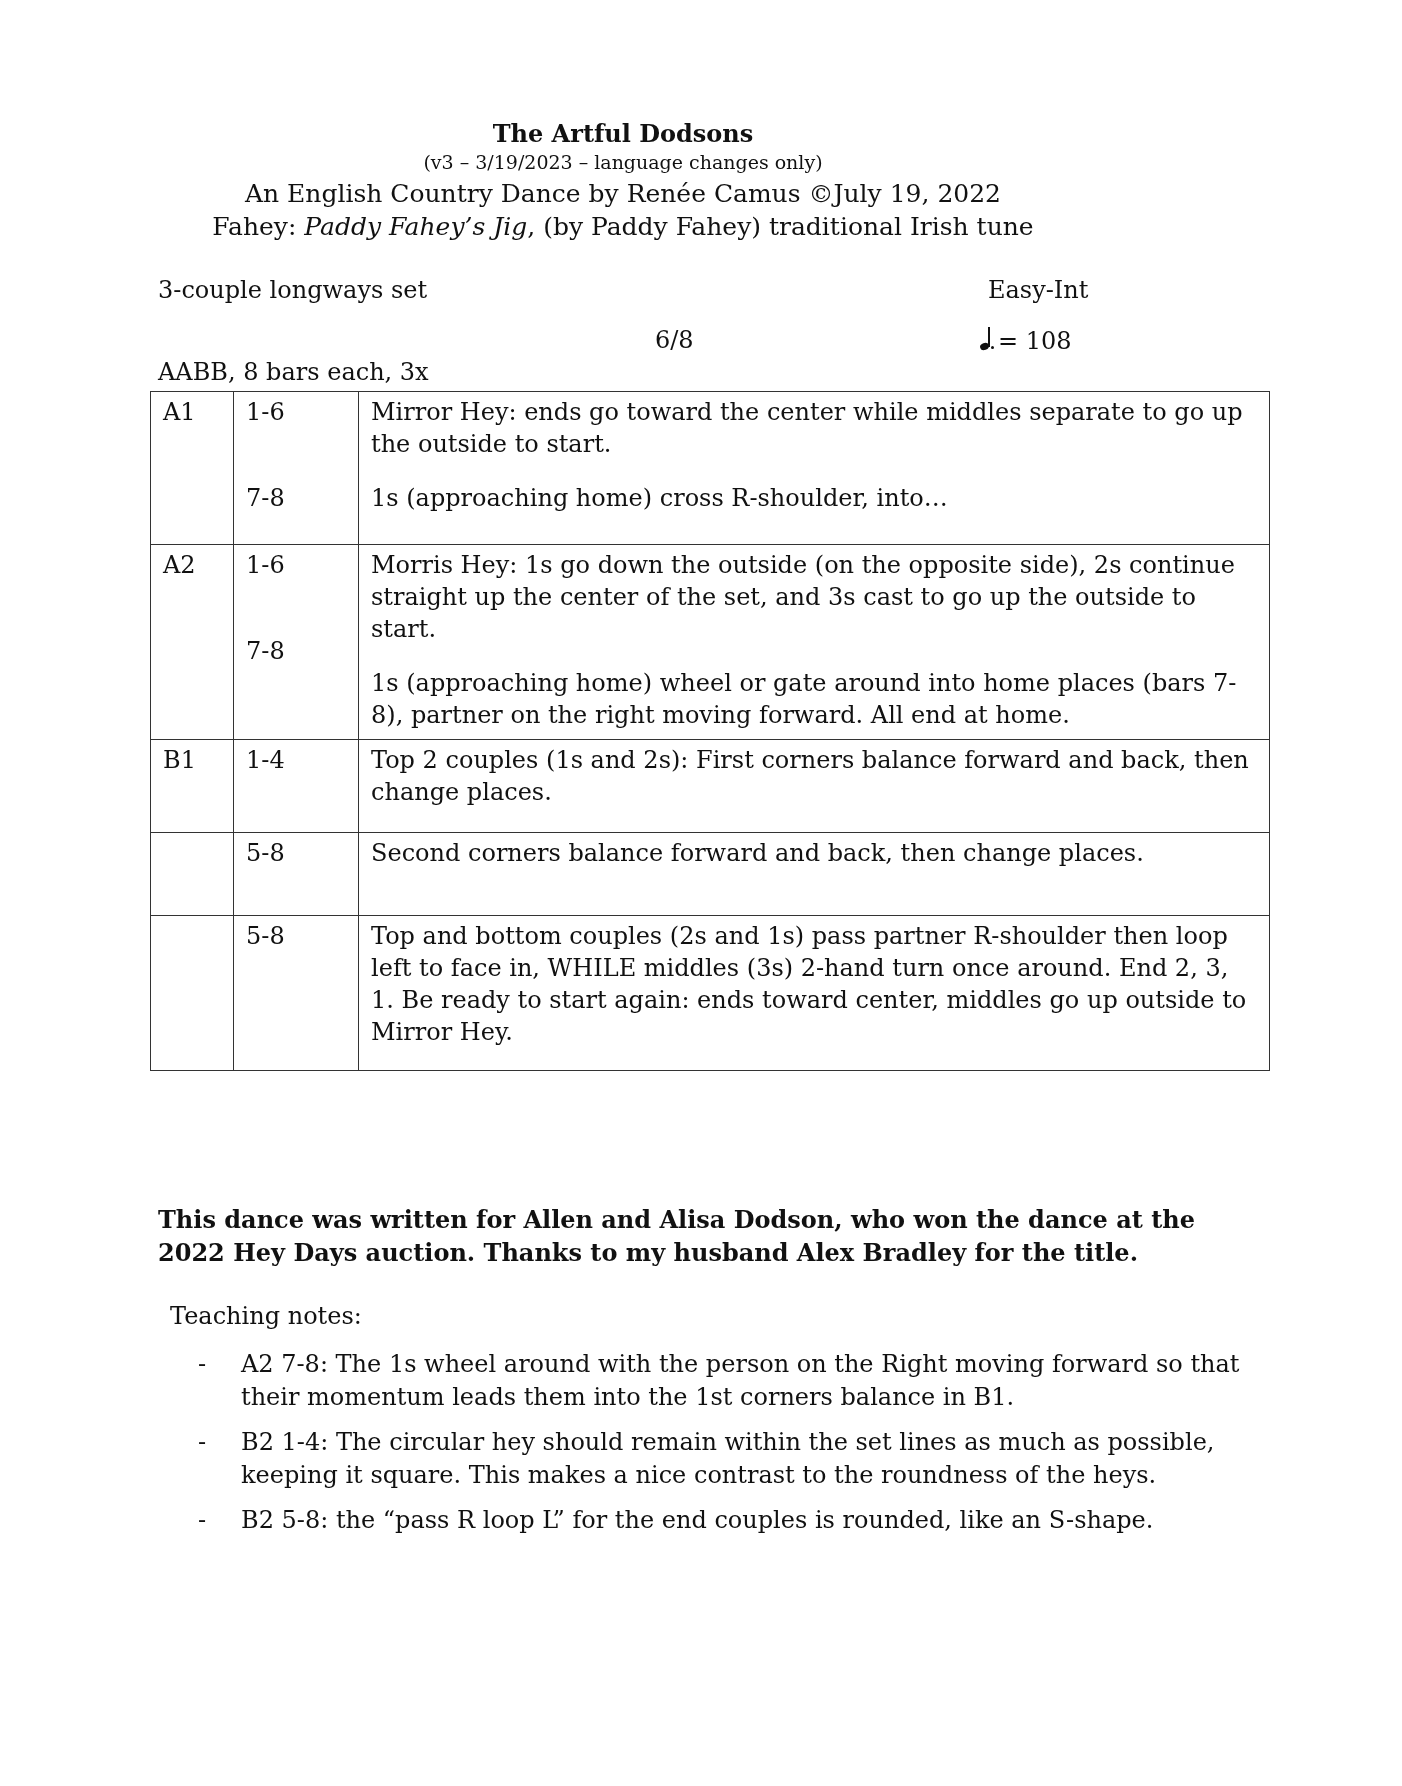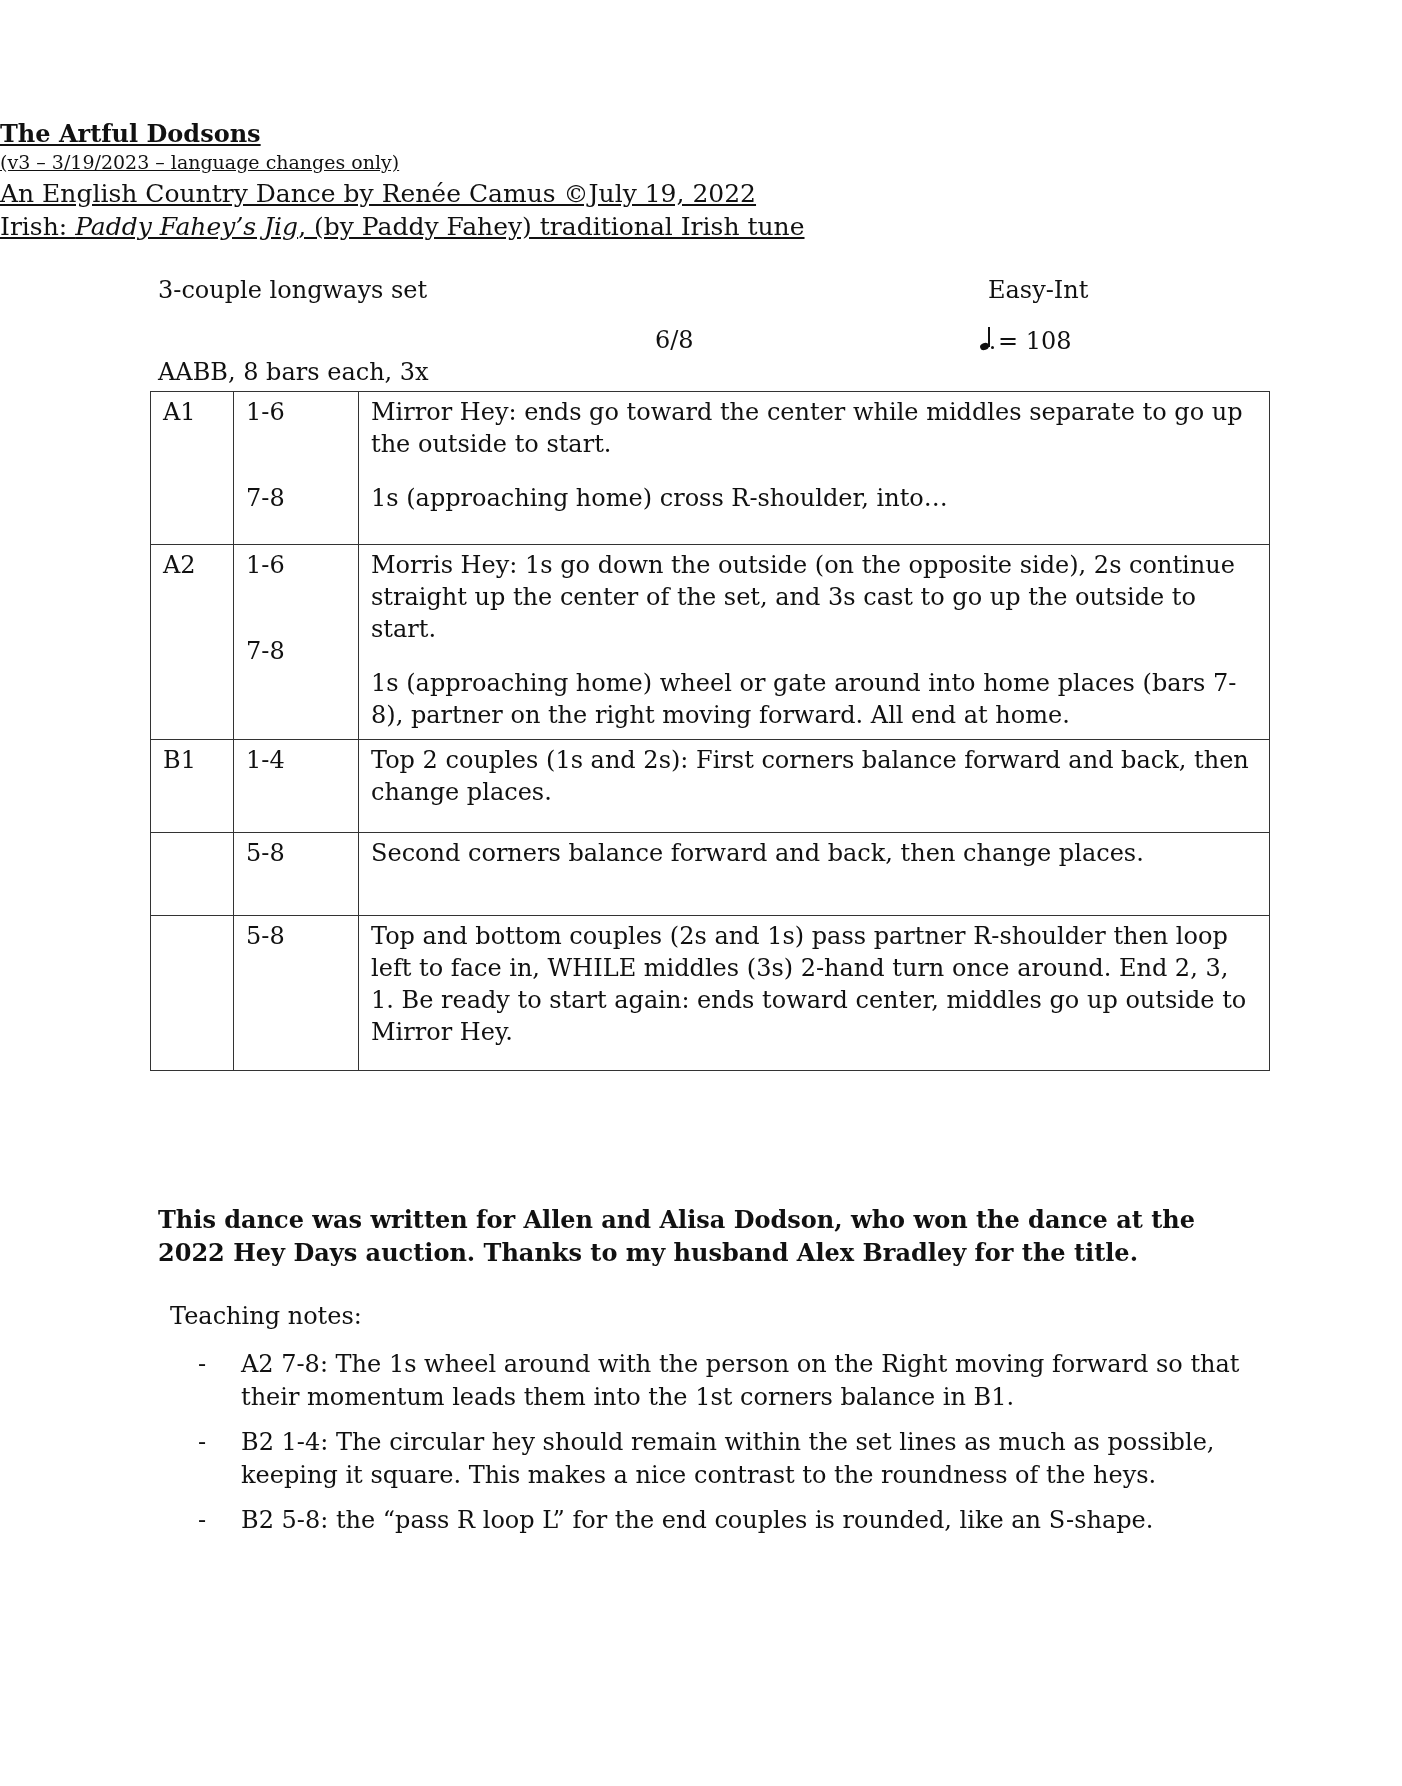--- a/index.html
+++ b/index.html
@@ -1,19 +1,19 @@
 <!DOCTYPE html>
 <html><head>
 <meta charset="utf-8">
 <style>
   html, body { margin:0; padding:0; background:#ffffff; }
   body { width:1402px; height:1786px; position:relative; overflow:hidden;
          font-family:"DejaVu Serif","Liberation Serif",serif; color:#111; }
   .page { position:absolute; left:0; top:0; width:1402px; height:1786px; }
-  .hdr { position:absolute; left:0; width:1246px; white-space:nowrap;text-decoration:underline; }
+  .hdr { position:absolute; left:0; width:1246px; text-align:center; white-space:nowrap; }
   .title { top:119px; font-size:24px; font-weight:bold; }
   .subtitle { top:151px; font-size:19px; }
   .byline { top:179px; font-size:25px; }
   .tune { top:212px; font-size:25px; }
   .tune i { font-style:italic;margin-top:16px; }
   .meta { position:absolute; font-size:24px; white-space:nowrap; }
   .note-glyph { display:inline-block; position:relative; width:14px; height:26px; vertical-align:-3px; margin-right:4px; }
   .note-glyph .head { position:absolute; left:0; bottom:2px; width:9px; height:7px; background:#111; border-radius:50%; transform:rotate(-20deg); }
   .note-glyph .stem { position:absolute; left:8px; bottom:5px; width:1.5px; height:20px; background:#111; }
   .note-glyph .dot { position:absolute; left:11px; bottom:3px; width:3px; height:3px; background:#111; border-radius:50%; }
@@ -33,21 +33,21 @@
   ul.notes li .dash { position:absolute; left:40px; top:0; }
 </style>
 </head>
 <body>
 
 <div class="page">
 
   <div class="hdr title">The Artful Dodsons</div>
   <div class="hdr subtitle">(v3 – 3/19/2023 – language changes only)</div>
   <div class="hdr byline">An English Country Dance by Renée Camus ©July 19, 2022</div>
-  <div class="hdr tune"><span>Irish: </span><i>Paddy Fahey’s Jig</i><span>, (by Paddy Fahey) traditional Irish tune</span></div>
+  <div class="hdr tune"><span>Fahey: </span><i>Paddy Fahey’s Jig</i><span>, (by Paddy Fahey) traditional Irish tune</span></div>
 
   <div class="meta" style="left:158px; top:276px;text-align:right;">3-couple longways set</div>
   <div class="meta" style="left:988px; top:276px;">Easy-Int</div>
   <div class="meta" style="left:158px; top:326px;margin-top:32px;">AABB, 8 bars each, 3x</div>
   <div class="meta" style="left:655px; top:326px;">6/8</div>
   <div class="meta" style="left:980px; top:326px;">
     <span class="note-glyph"><span class="head"></span><span class="stem"></span><span class="dot"></span></span><span>= 108</span>
   </div>
 
   <table class="dance">

